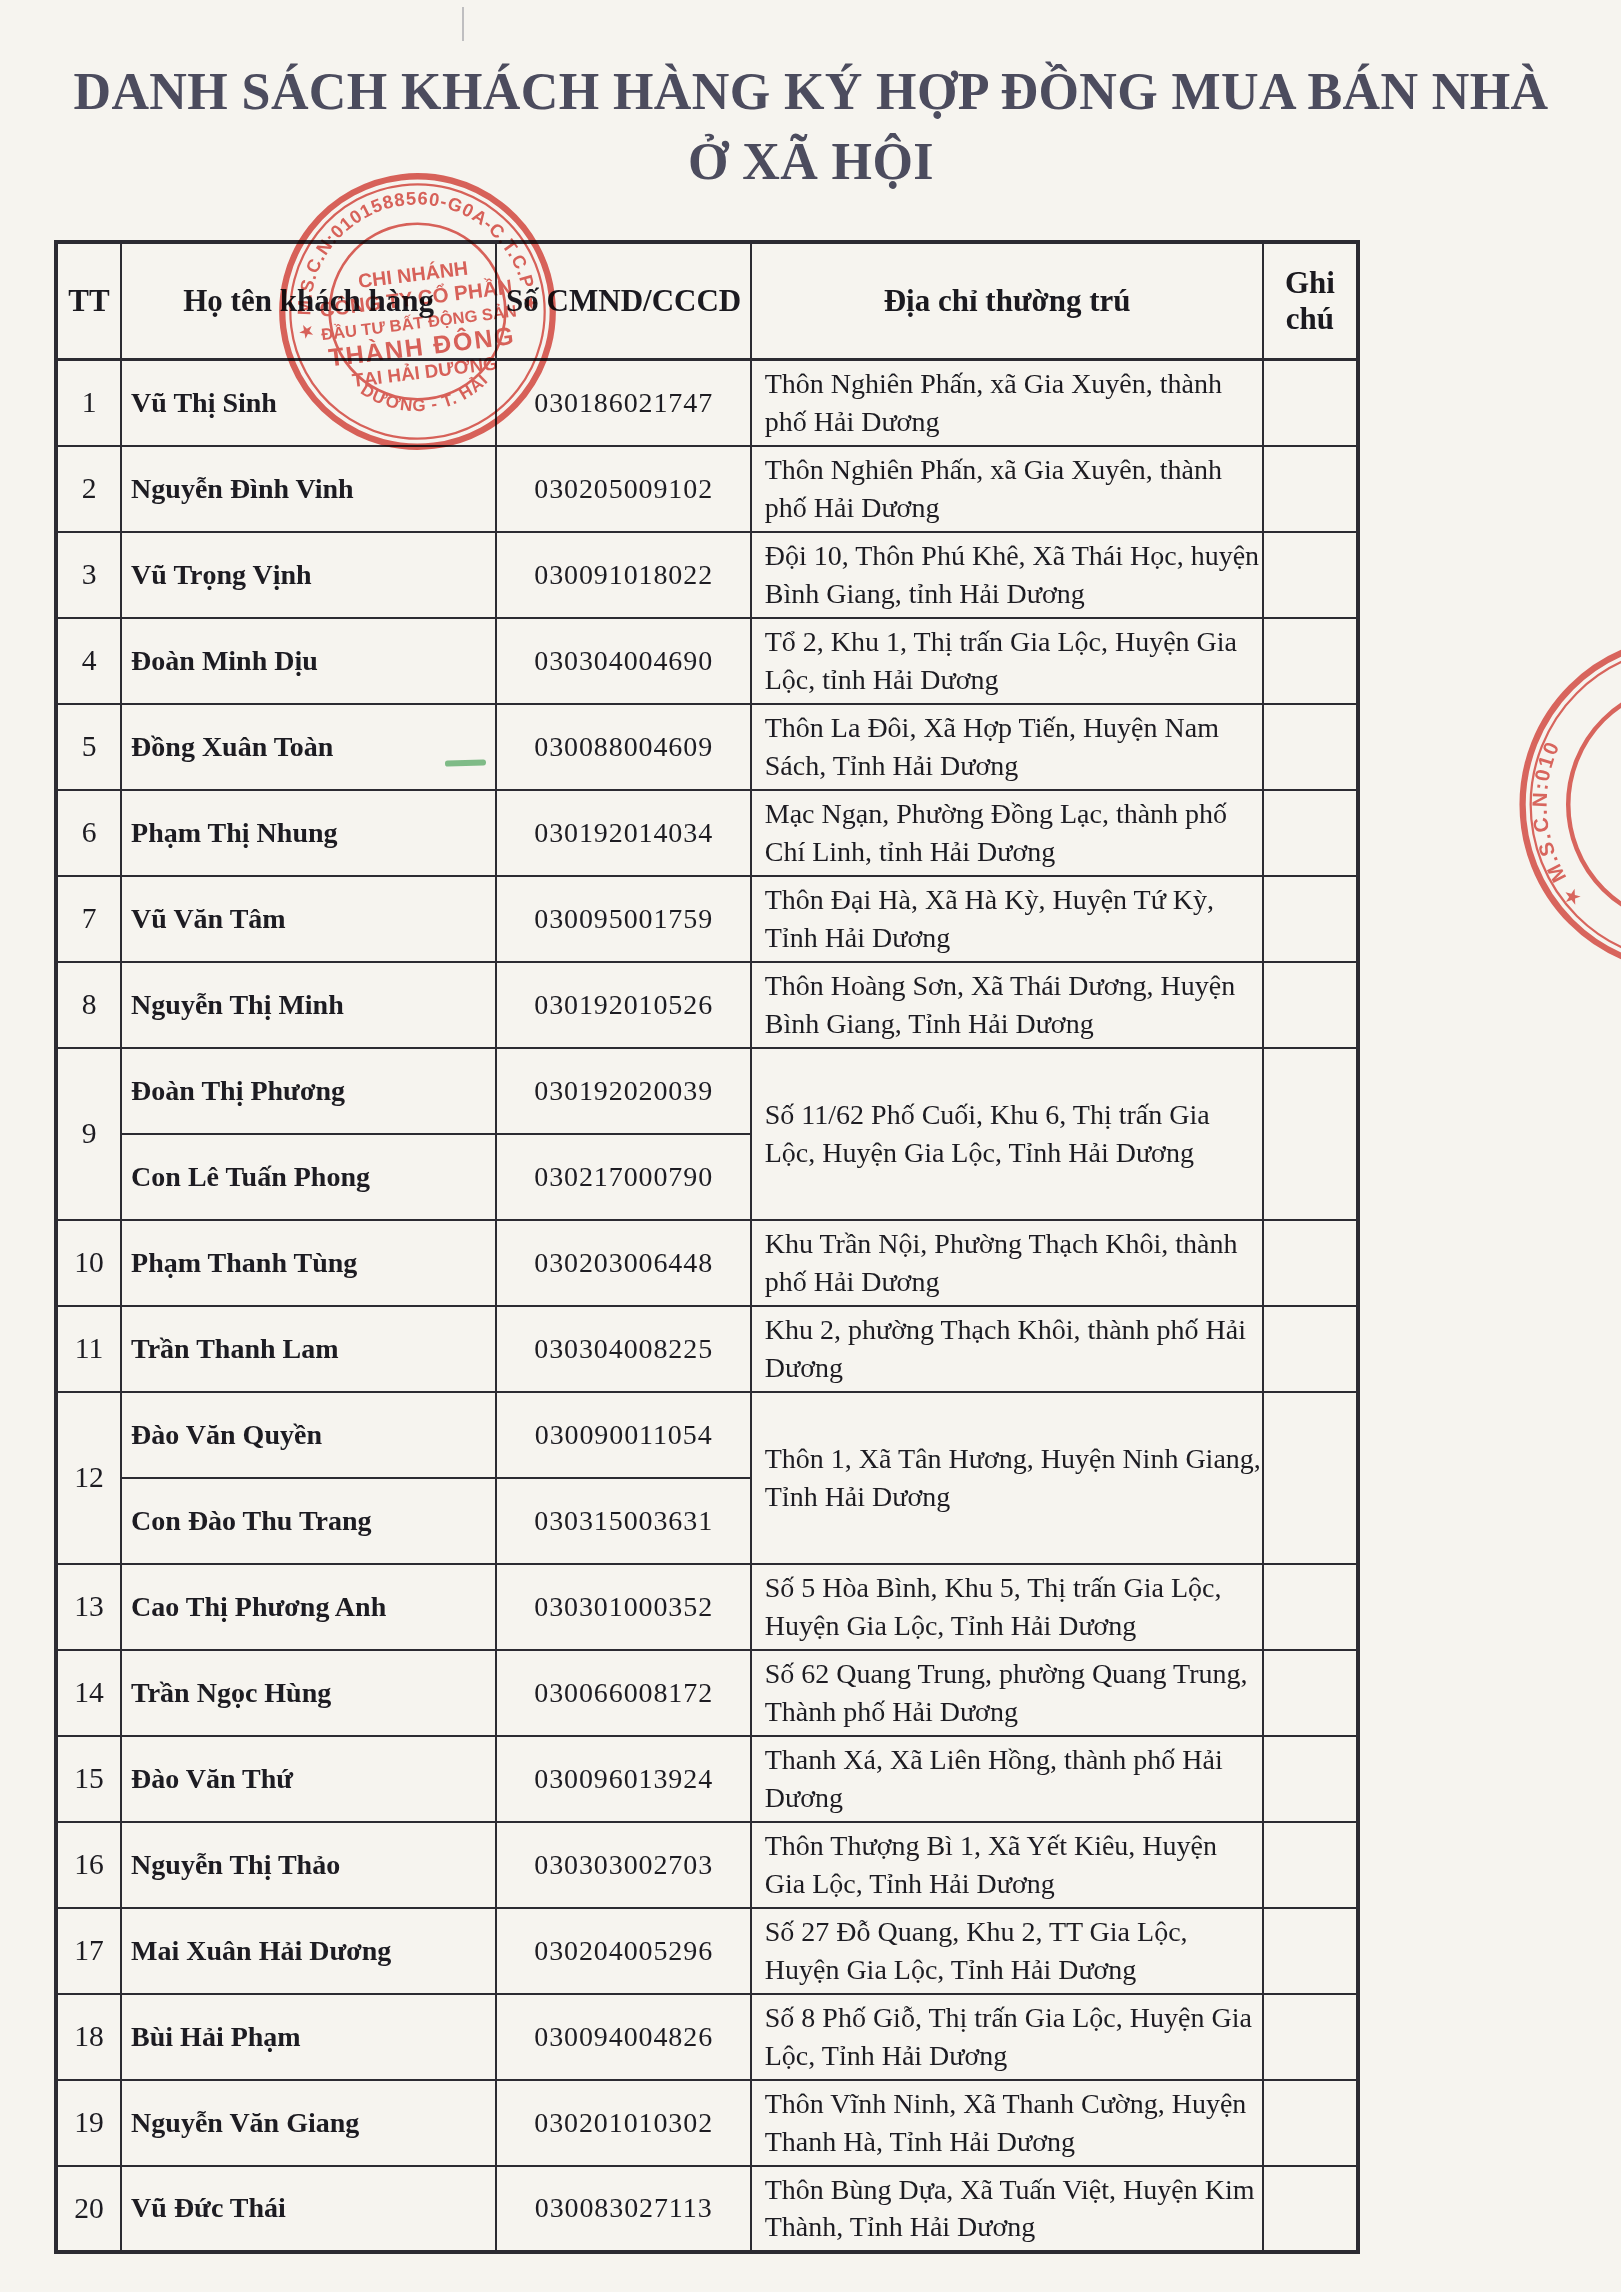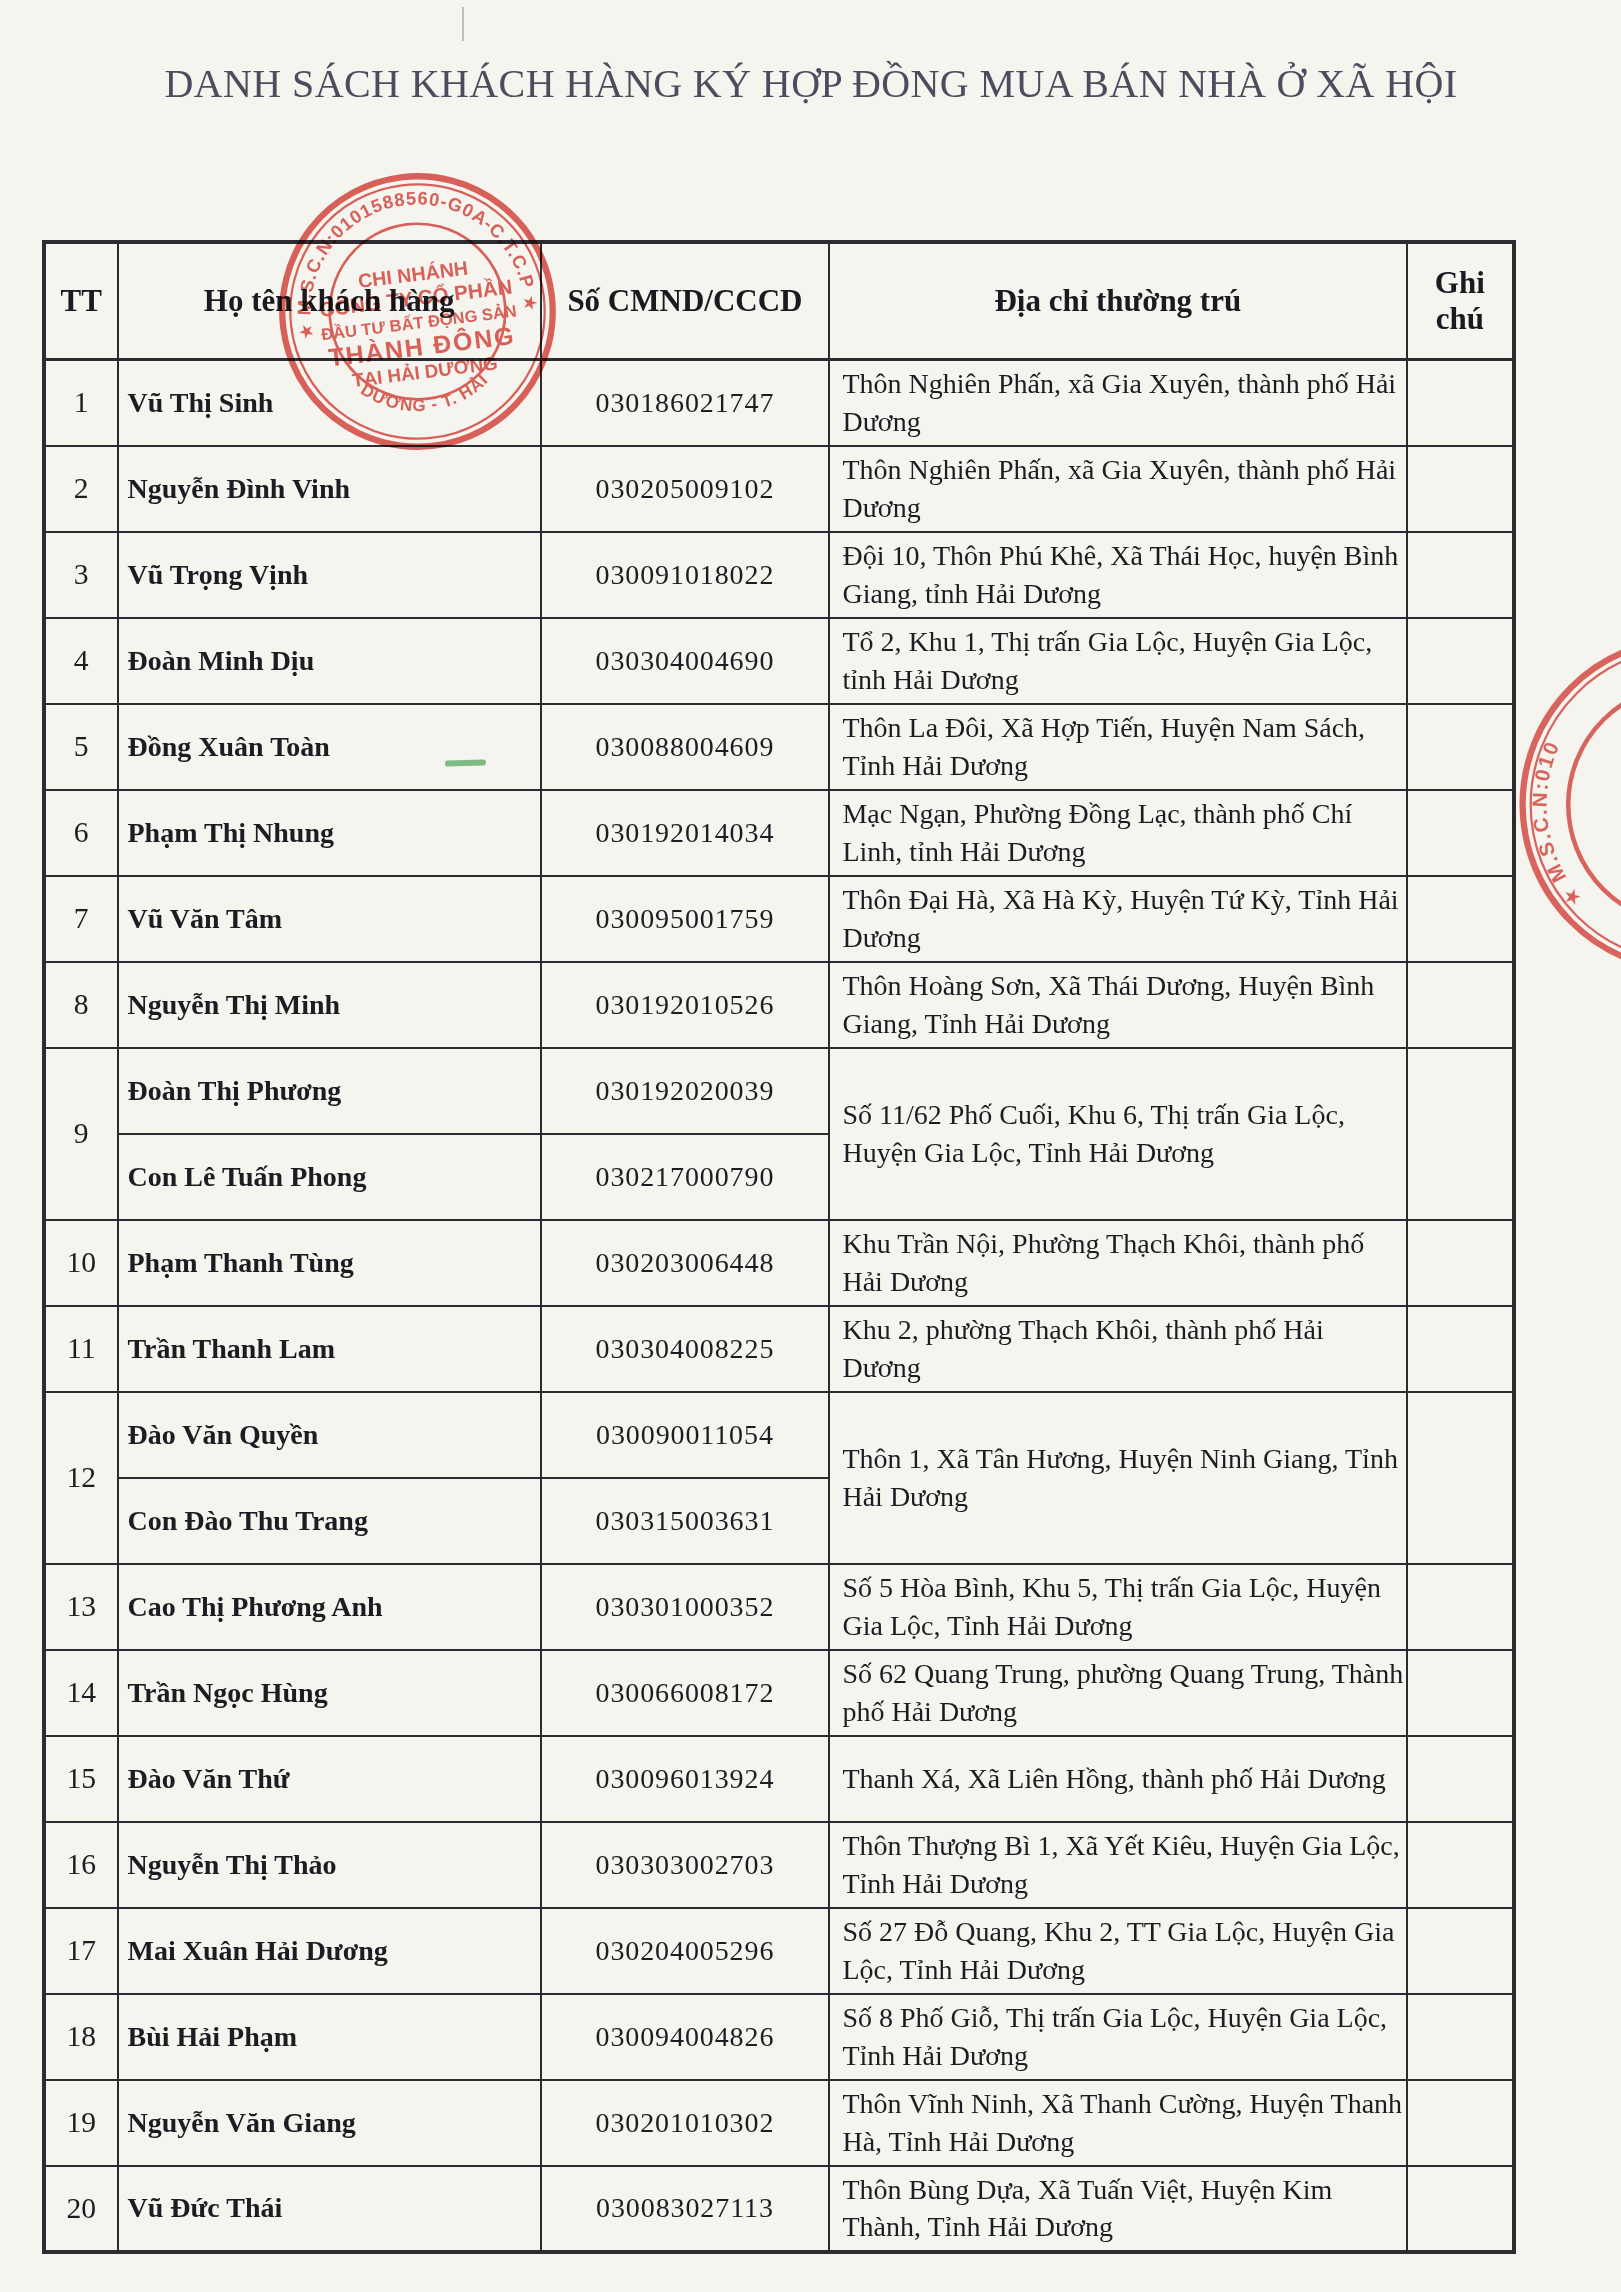--- a/index.html
+++ b/index.html
@@ -8,29 +8,29 @@
     position: relative;
     background: #f6f4ef;
     overflow: hidden;
     font-family: "Liberation Serif", "DejaVu Serif", serif;
     color: #1d1c22;
   }
   .title {
     position: absolute;
     top: 57px; left: 63px; right: 63px;
     text-align: center;
-    font-weight: normal;
-    font-size: 40px;
+    font-weight: bold;
+    font-size: 52px;
     line-height: 1.34;
     color: #4c4c5e;
     letter-spacing: 0.4px;
   }
   .table-wrap {
     position: absolute;
-    top: 240px; left: 42px; width: 1474px;
+    top: 240px; left: 54px; width: 1306px;
   }
   table.doc {
     width: 100%;
     border-collapse: collapse;
     table-layout: fixed;
   }
   table.doc, table.doc th, table.doc td {
     border: 2.7px solid #2c2b32;
   }
   table.doc { border-width: 4.5px; }

